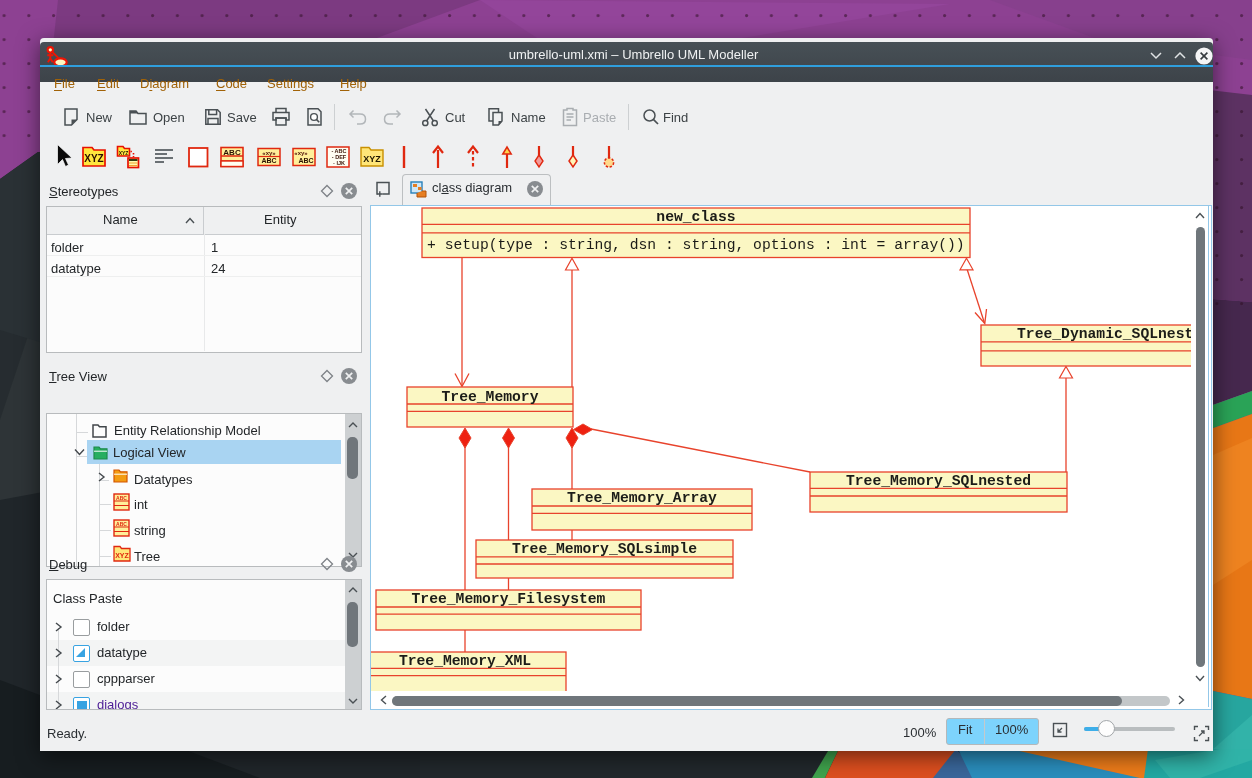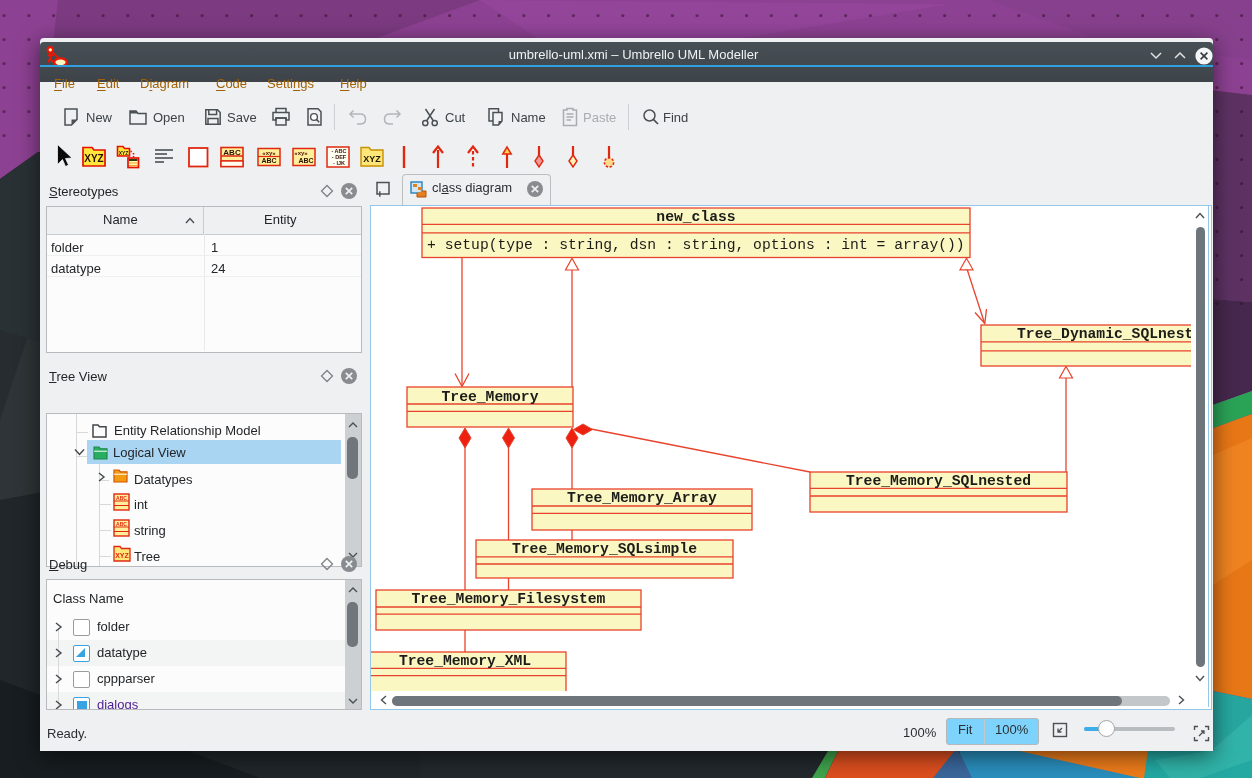--- a/index.html
+++ b/index.html
@@ -336,21 +336,21 @@
       <path d="M7,1.5 L12.5,7 L7,12.5 L1.5,7 Z" fill="none" stroke="#7e8287" stroke-width="1.3"></path>
     </svg>
   <svg class="abs" style="left:300px;top:517px" width="18" height="18" viewBox="0 0 18 18">
       <circle cx="9" cy="9" r="8" fill="#888c90"></circle>
       <path d="M5.8,5.8 L12.2,12.2 M12.2,5.8 L5.8,12.2" stroke="#eff0f1" stroke-width="1.7"></path>
     </svg>
 
   <div class="panelbox" style="left:6px;top:541px;width:314px;height:129px;overflow:hidden;">
     <div class="abs" style="left:0;top:60px;width:298px;height:26px;background:#f3f4f4;"></div>
     <div class="abs" style="left:0;top:112px;width:298px;height:17px;background:#f3f4f4;"></div>
-    <div class="abs" style="left:6px;top:11px;font-size:13px;color:#232629;">Class Name</div>
+    <div class="abs" style="left:6px;top:11px;font-size:13px;color:#232629;">Class Paste</div>
     <div class="abs" style="left:11px;top:48px;width:1px;height:78px;background:#d6d8da;"></div>
 
     <svg class="abs" style="left:6px;top:41px" width="11" height="12" viewBox="0 0 11 12">
         <path d="M3,2 L8,6 L3,10" stroke="#44494d" stroke-width="1.4" fill="none"></path>
       </svg>
     <div class="abs" style="left:26px;top:39px;width:15px;height:15px;background:#fff;border:1px solid #999d9f;border-radius:2px;"></div>
     <div class="abs" style="left:50px;top:39px;font-size:13px;color:#232629;">folder</div>
 
     <svg class="abs" style="left:6px;top:67px" width="11" height="12" viewBox="0 0 11 12">
         <path d="M3,2 L8,6 L3,10" stroke="#44494d" stroke-width="1.4" fill="none"></path>

